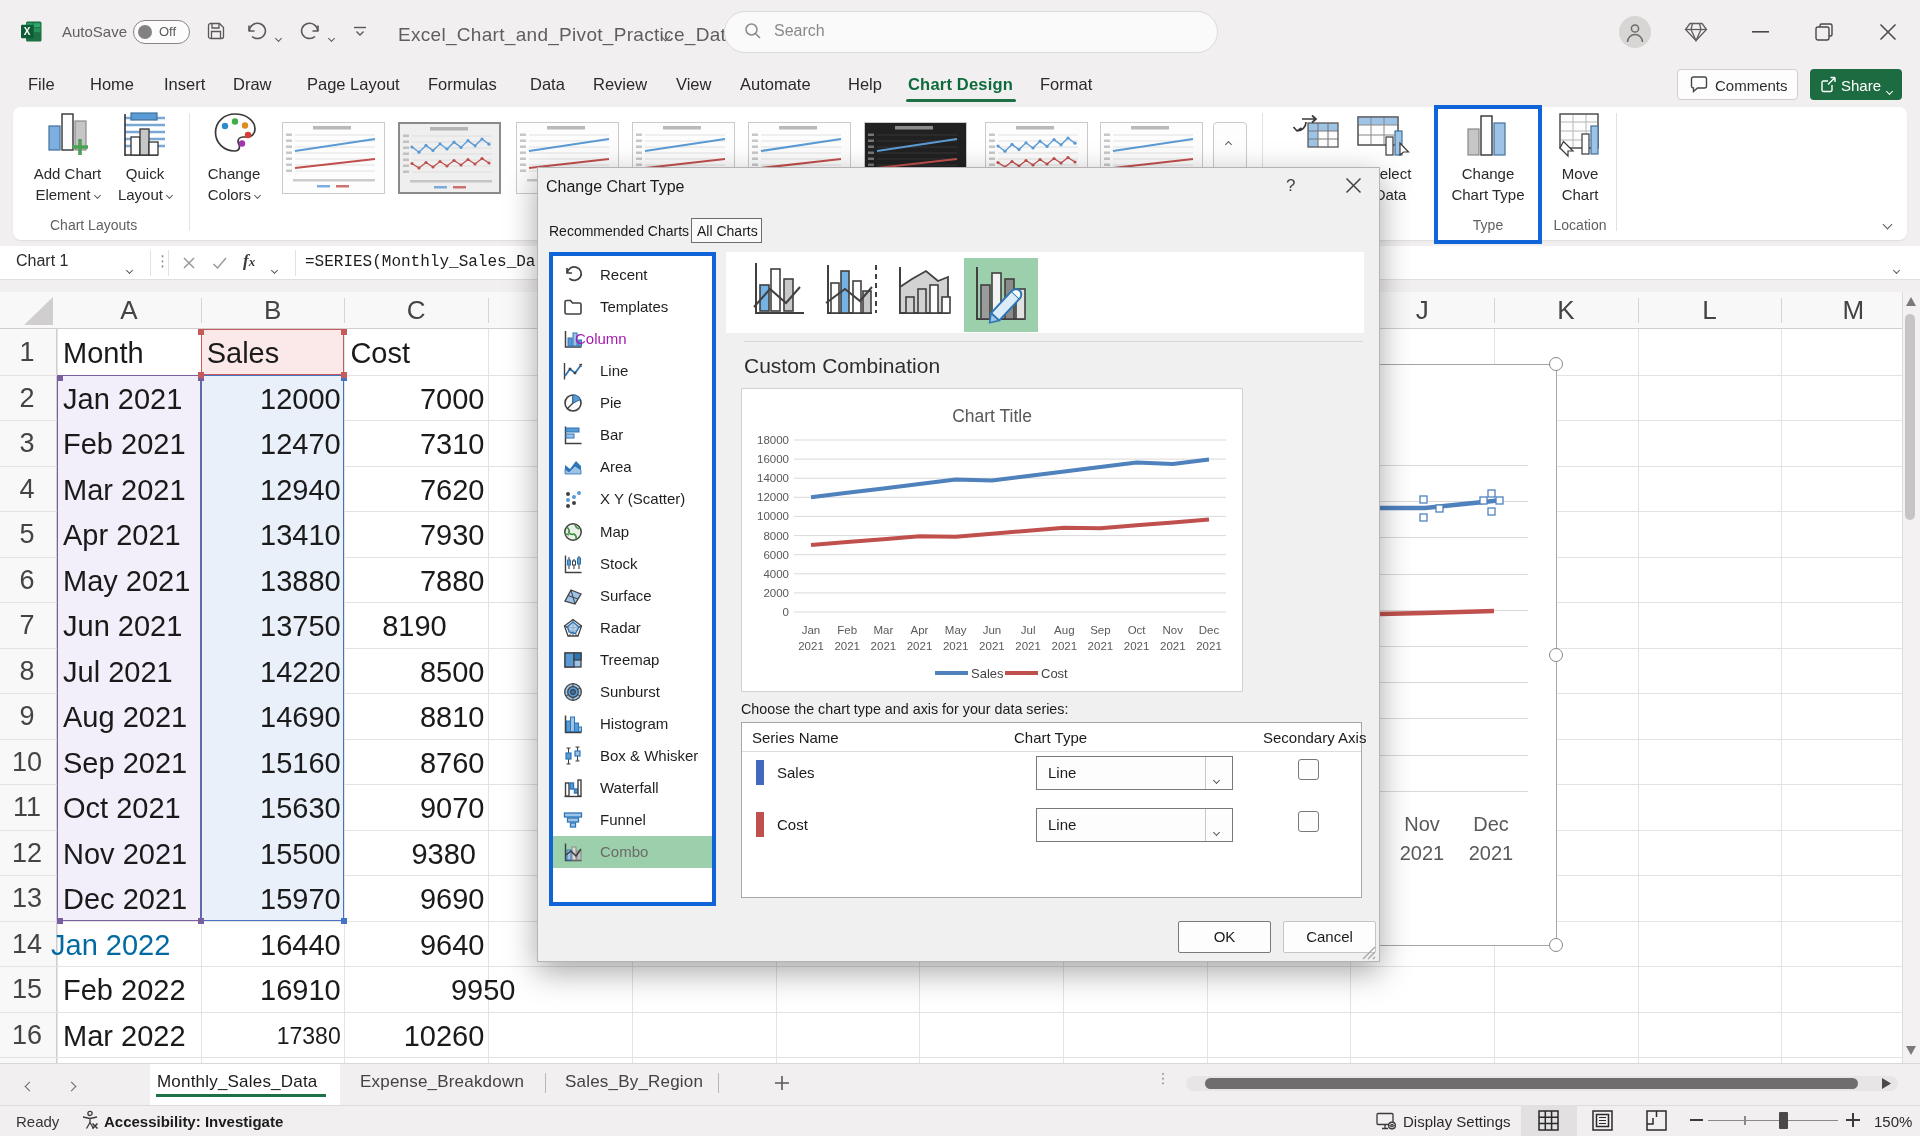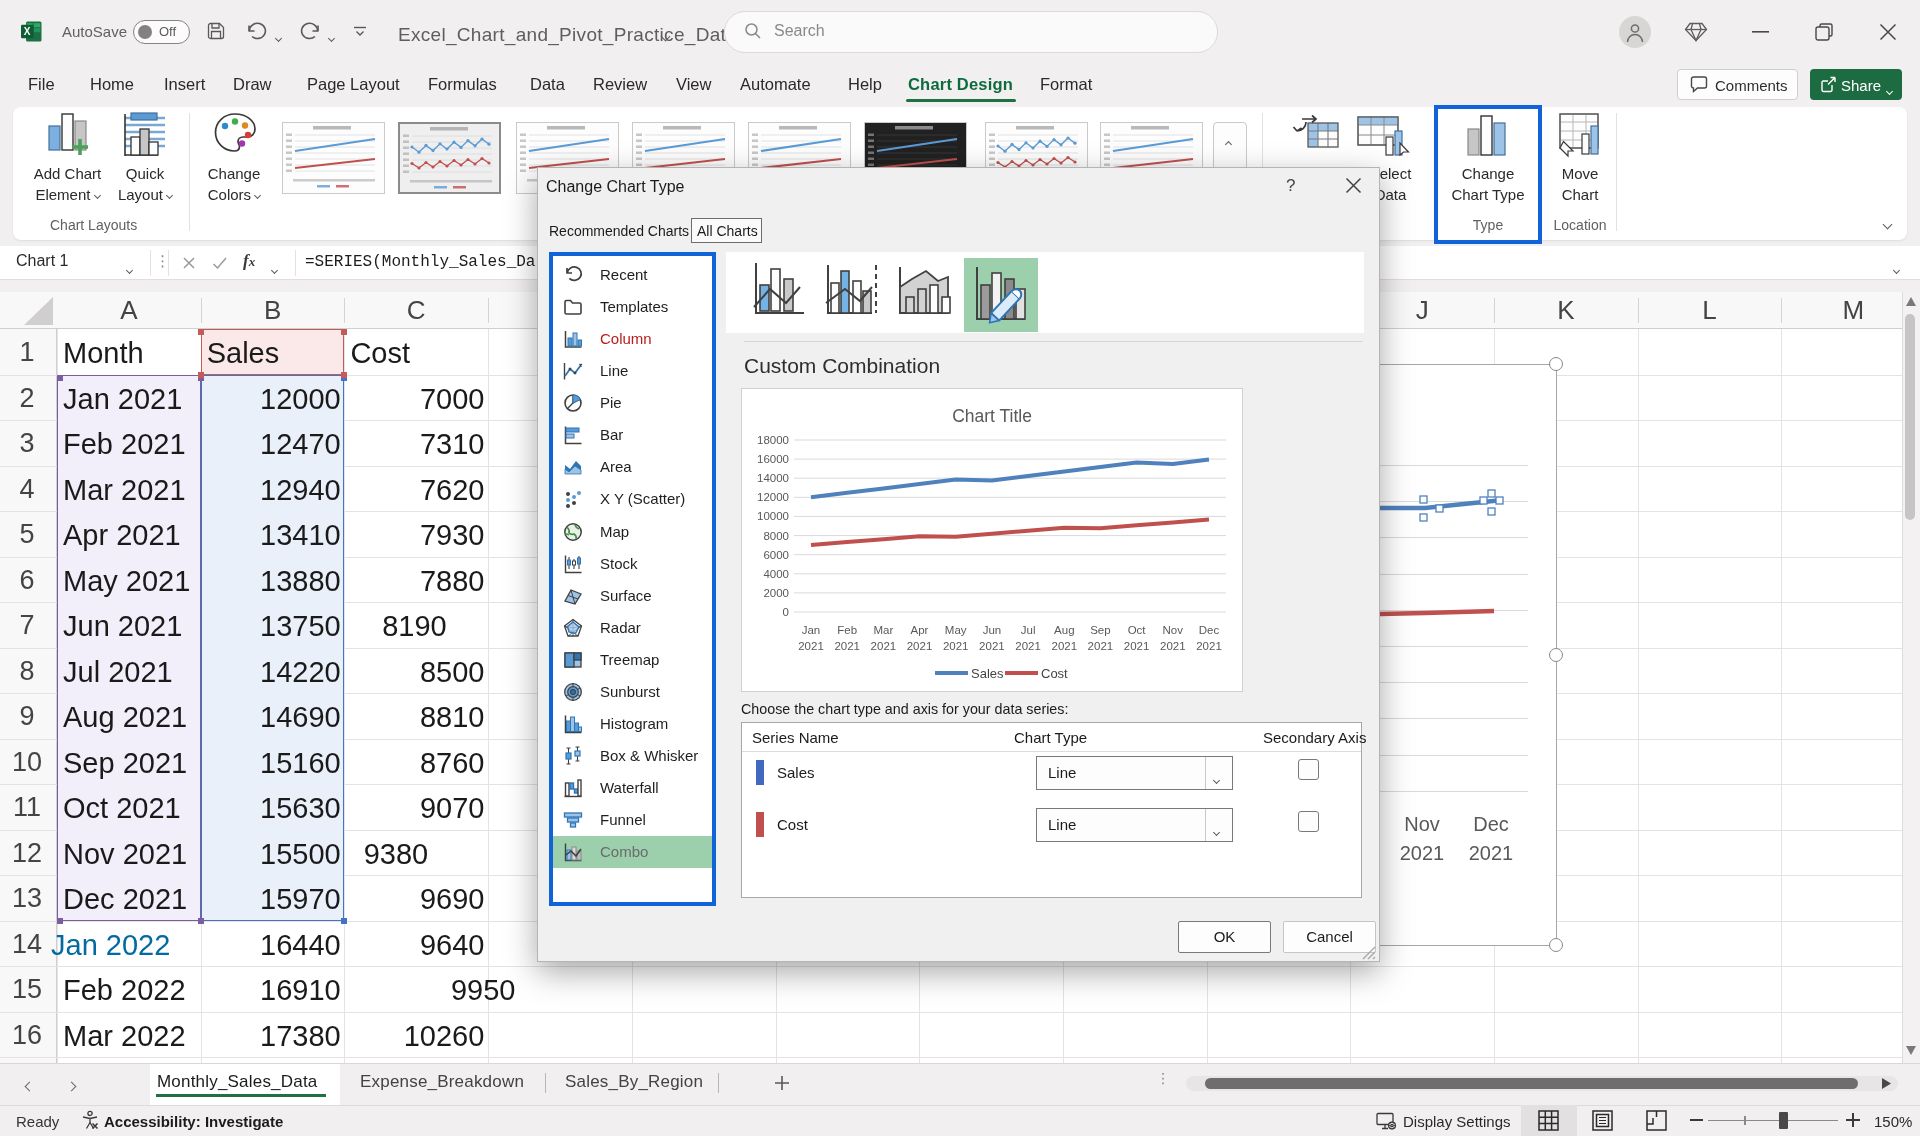--- a/index.html
+++ b/index.html
@@ -546,32 +546,32 @@
 <div class="ab" style="left:200.7px;top:702.0px;width:140px;text-align:right;font-size:29px;color:#1a1a1a;line-height:30px;">14690</div>
 <div class="ab" style="left:344.4px;top:702.0px;width:140px;text-align:right;font-size:29px;color:#1a1a1a;line-height:30px;">8810</div>
 <div class="ab" style="left:63px;top:747.5px;font-size:29px;color:#1a1a1a;line-height:30px;">Sep 2021</div>
 <div class="ab" style="left:200.7px;top:747.5px;width:140px;text-align:right;font-size:29px;color:#1a1a1a;line-height:30px;">15160</div>
 <div class="ab" style="left:344.4px;top:747.5px;width:140px;text-align:right;font-size:29px;color:#1a1a1a;line-height:30px;">8760</div>
 <div class="ab" style="left:63px;top:793.0px;font-size:29px;color:#1a1a1a;line-height:30px;">Oct 2021</div>
 <div class="ab" style="left:200.7px;top:793.0px;width:140px;text-align:right;font-size:29px;color:#1a1a1a;line-height:30px;">15630</div>
 <div class="ab" style="left:344.4px;top:793.0px;width:140px;text-align:right;font-size:29px;color:#1a1a1a;line-height:30px;">9070</div>
 <div class="ab" style="left:63px;top:838.5px;font-size:29px;color:#1a1a1a;line-height:30px;">Nov 2021</div>
 <div class="ab" style="left:200.7px;top:838.5px;width:140px;text-align:right;font-size:29px;color:#1a1a1a;line-height:30px;">15500</div>
-<div class="ab" style="left:326px;top:838.5px;width:140px;text-align:center;font-size:29px;color:#1a1a1a;line-height:30px;">9380</div>
+<div class="ab" style="left:336px;top:838.5px;width:140px;text-align:right;font-size:29px;color:#1a1a1a;line-height:30px;">9380</div>
 <div class="ab" style="left:63px;top:884.0px;font-size:29px;color:#1a1a1a;line-height:30px;">Dec 2021</div>
 <div class="ab" style="left:200.7px;top:884.0px;width:140px;text-align:right;font-size:29px;color:#1a1a1a;line-height:30px;">15970</div>
 <div class="ab" style="left:344.4px;top:884.0px;width:140px;text-align:right;font-size:29px;color:#1a1a1a;line-height:30px;">9690</div>
 <div class="ab" style="left:51px;top:929.5px;font-size:29px;color:#0369a1;line-height:30px;">Jan 2022</div>
 <div class="ab" style="left:200.7px;top:929.5px;width:140px;text-align:right;font-size:29px;color:#1a1a1a;line-height:30px;">16440</div>
 <div class="ab" style="left:344.4px;top:929.5px;width:140px;text-align:right;font-size:29px;color:#1a1a1a;line-height:30px;">9640</div>
 <div class="ab" style="left:63px;top:975.0px;font-size:29px;color:#1a1a1a;line-height:30px;">Feb 2022</div>
 <div class="ab" style="left:200.7px;top:975.0px;width:140px;text-align:right;font-size:29px;color:#1a1a1a;line-height:30px;">16910</div>
 <div class="ab" style="left:344.4px;top:975.0px;width:140px;text-align:right;font-size:29px;color:#1a1a1a;line-height:30px;margin-left:31px;">9950</div>
 <div class="ab" style="left:63px;top:1020.5px;font-size:29px;color:#1a1a1a;line-height:30px;">Mar 2022</div>
-<div class="ab" style="left:200.7px;top:1020.5px;width:140px;text-align:right;font-size:29px;color:#1a1a1a;line-height:30px;">17380</div>
+<div class="ab" style="left:200.7px;top:1020.5px;width:140px;text-align:right;font-size:23px;color:#1a1a1a;line-height:30px;">17380</div>
 <div class="ab" style="left:344.4px;top:1020.5px;width:140px;text-align:right;font-size:29px;color:#1a1a1a;line-height:30px;">10260</div>
 <div class="ab" style="left:1240px;top:364px;width:316px;height:582px;background:#ffffff;"></div>
 <div class="ab" style="left:1250px;top:465px;width:278px;height:1px;background:#d9d9d9;"></div>
 <div class="ab" style="left:1250px;top:501px;width:278px;height:1px;background:#d9d9d9;"></div>
 <div class="ab" style="left:1250px;top:537px;width:278px;height:1px;background:#d9d9d9;"></div>
 <div class="ab" style="left:1250px;top:574px;width:278px;height:1px;background:#d9d9d9;"></div>
 <div class="ab" style="left:1250px;top:610px;width:278px;height:1px;background:#d9d9d9;"></div>
 <div class="ab" style="left:1250px;top:646px;width:278px;height:1px;background:#d9d9d9;"></div>
 <div class="ab" style="left:1250px;top:682px;width:278px;height:1px;background:#d9d9d9;"></div>
 <div class="ab" style="left:1250px;top:718px;width:278px;height:1px;background:#d9d9d9;"></div>
@@ -684,21 +684,21 @@
 <div class="ab" style="left:563px;top:297.1px;width:20px;height:20px;"><svg width="20" height="20" viewBox="0 0 20 20" fill="none" stroke="#404040" stroke-width="1.6">
         <path d="M2 5 a1.5 1.5 0 0 1 1.5-1.5 h4 l2 2.5 h7 a1.5 1.5 0 0 1 1.5 1.5 v8 a1.5 1.5 0 0 1 -1.5 1.5 h-13 a1.5 1.5 0 0 1 -1.5-1.5 z"></path>
       </svg></div>
 <div class="ab" style="left:600px;top:298.1px;font-size:15px;color:#1f1f1f;">Templates</div>
 <div class="ab" style="left:563px;top:329.1px;width:20px;height:20px;"><svg width="20" height="20" viewBox="0 0 20 20">
         <path d="M2.5 2 v16 h16" stroke="#404040" stroke-width="1.5" fill="none"></path>
         <rect x="5" y="9" width="4" height="8" fill="#5b9bd5" stroke="#2e75b6"></rect>
         <rect x="10" y="4" width="4" height="13" fill="#9dc3e6" stroke="#2e75b6"></rect>
         <rect x="15" y="11" width="3.5" height="6" fill="#5b9bd5" stroke="#2e75b6"></rect>
       </svg></div>
-<div class="ab" style="left:600px;top:330.1px;font-size:15px;color:#b91c1c;">Column</div>
+<div class="ab" style="left:575px;top:330.1px;font-size:15px;color:#a21caf;">Column</div>
 <div class="ab" style="left:563px;top:361.2px;width:20px;height:20px;"><svg width="20" height="20" viewBox="0 0 20 20">
         <path d="M1.5 2 v16.5" stroke="#404040" stroke-width="1.4" fill="none"></path>
         <polyline points="2,15 7,8 12,12 18,4" stroke="#2e75b6" stroke-width="1.8" fill="none"></polyline>
         <path d="M5.8 6.8 l2.4 2.4 m0-2.4 l-2.4 2.4 M10.8 10.8 l2.4 2.4 m0-2.4 l-2.4 2.4 M16.5 3 l2.4 2.4 m0-2.4 l-2.4 2.4" stroke="#404040" stroke-width="1.2"></path>
       </svg></div>
 <div class="ab" style="left:600px;top:362.2px;font-size:15px;color:#1f1f1f;">Line</div>
 <div class="ab" style="left:563px;top:393.2px;width:20px;height:20px;"><svg width="20" height="20" viewBox="0 0 20 20">
         <circle cx="10" cy="10" r="8" fill="#fdfdfd" stroke="#404040" stroke-width="1.6"></circle>
         <path d="M10 10 L10 2 M10 10 L17 6 M10 10 L4 16" stroke="#404040" stroke-width="1.4"></path>
         <path d="M10 10 L10 2 A8 8 0 0 1 17.3 6.5 z" fill="#5b9bd5" stroke="#2e75b6"></path>

